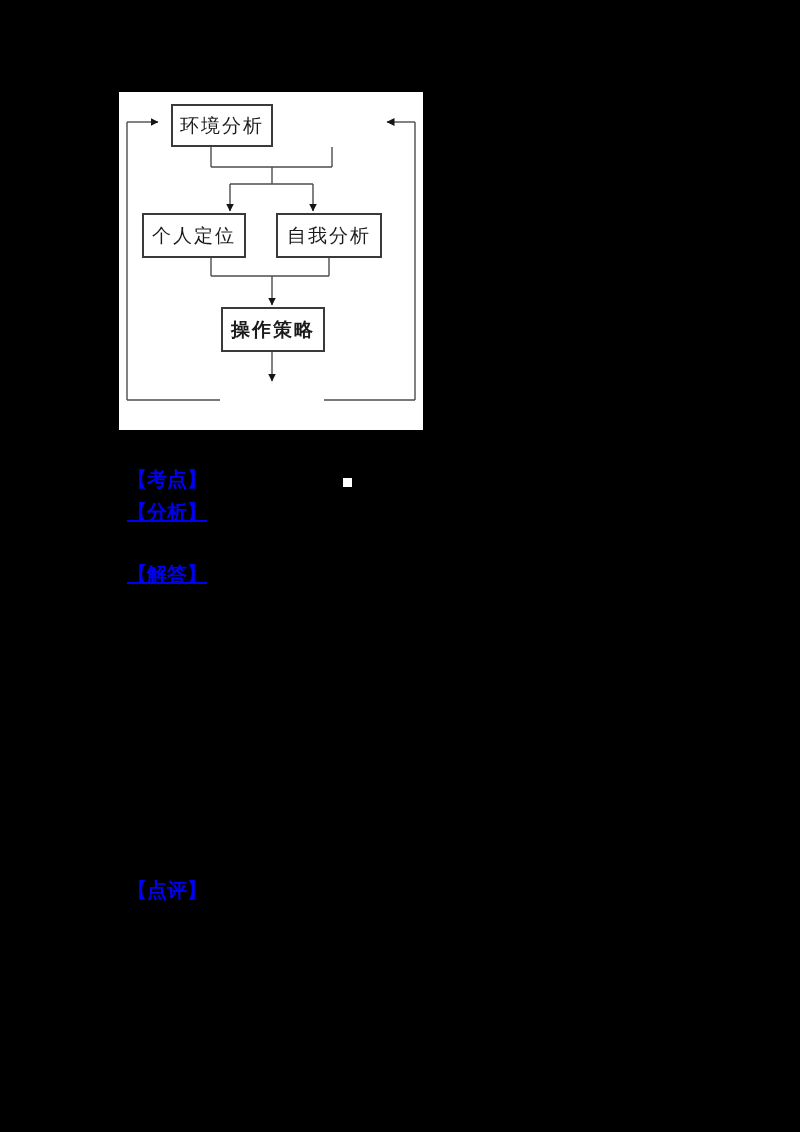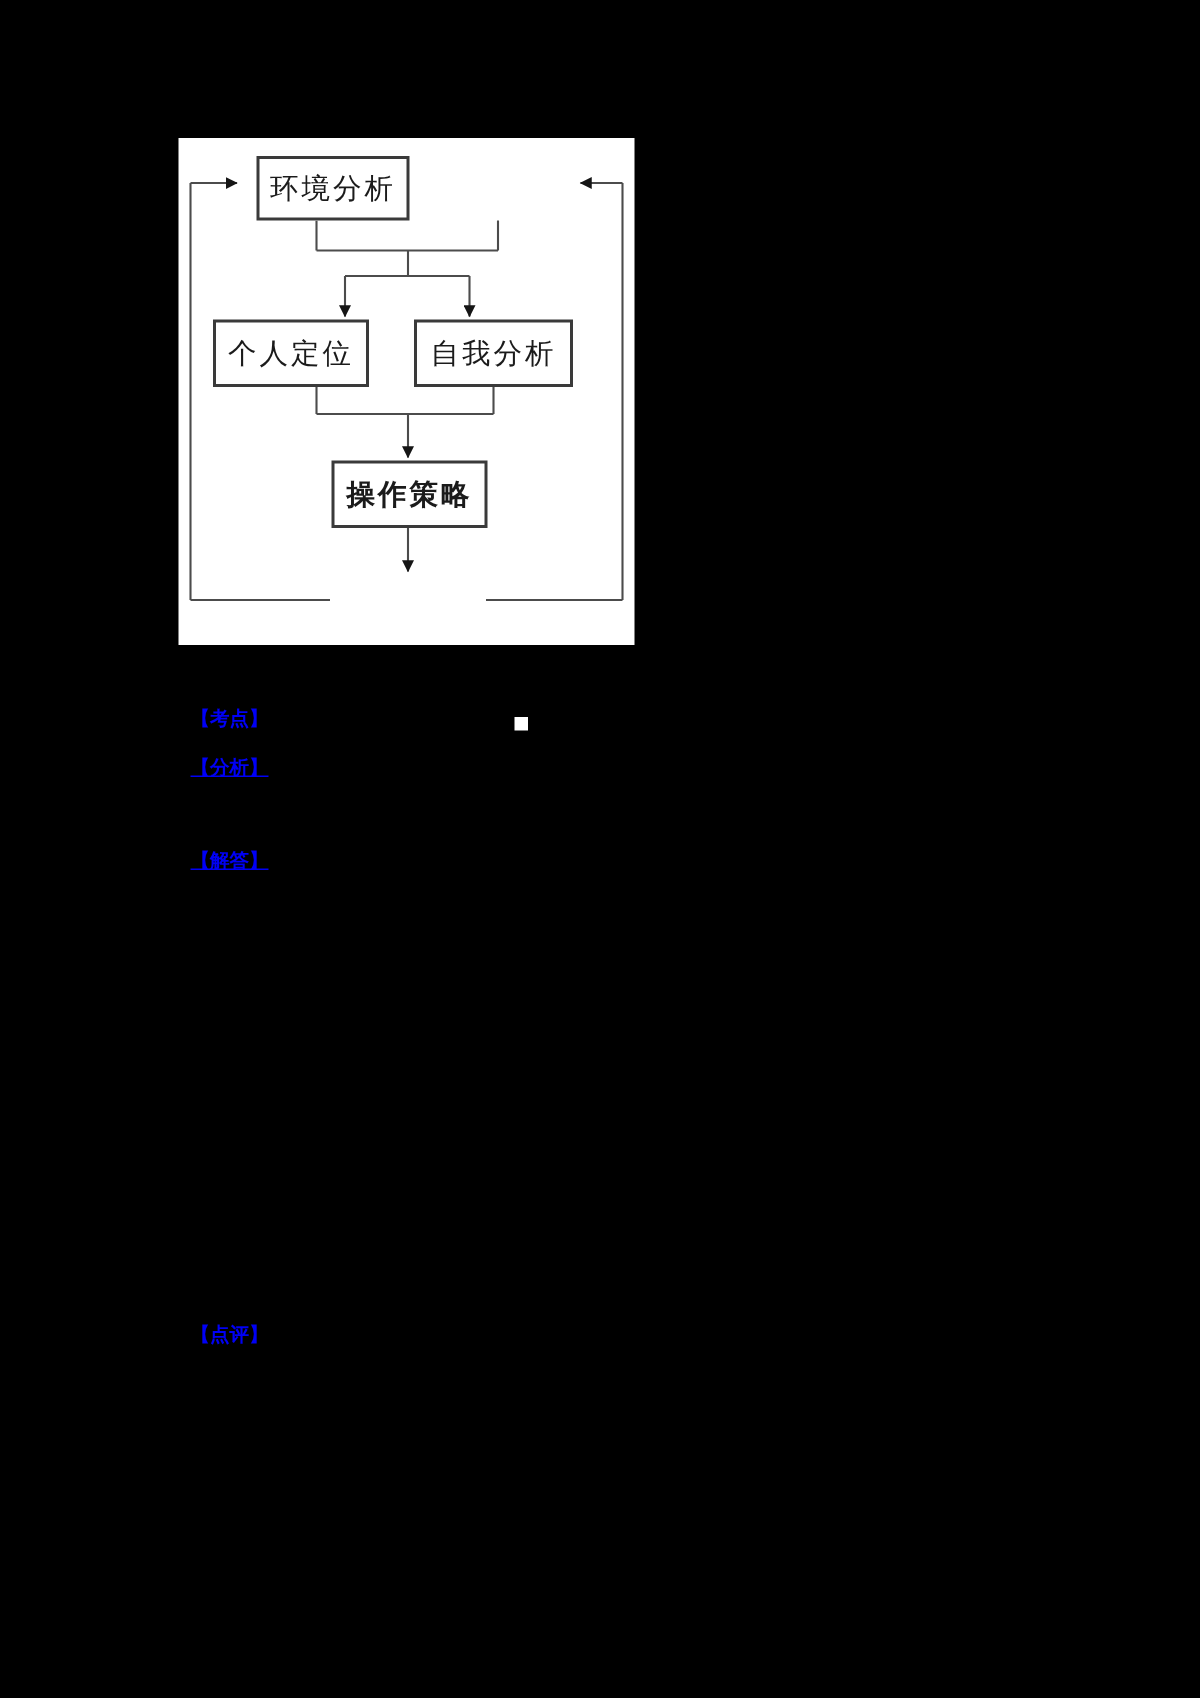--- a/index.html
+++ b/index.html
@@ -40,21 +40,21 @@
   .n-goal { left: 157px; top: 121px; width: 106px; height: 45px; }
   .n-str  { left: 102px; top: 215px; width: 104px; height: 45px; font-weight: bold; }
   .n-fb   { left: 101px; top: 291px; width: 104px; height: 44px; }
 
   
   .sec {
     position: absolute;
     left: 127px;
     color: #0000f6;
     font-weight: bold;
-    font-size: 13px;
+    font-size: 20px;
     line-height: 20px;
     letter-spacing: 0px;
     white-space: nowrap;
   }
   .sec-1 { top: 469px; }
   .sec-2 { top: 502px; text-decoration: underline; }
   .sec-3 { top: 564px; text-decoration: underline; }
   .sec-4 { top: 880px; }
 
   .white-square {

